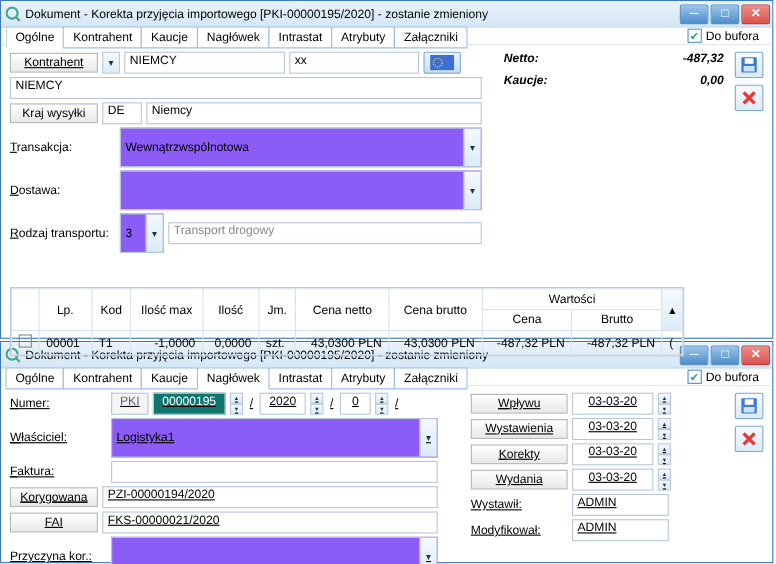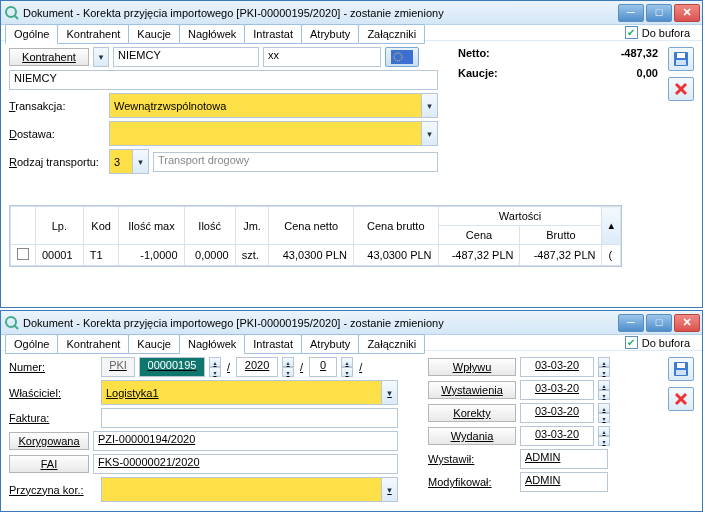--- a/index.html
+++ b/index.html
@@ -26,21 +26,21 @@
   .sqbtn { width:26px; height:24px; border:1px solid #7ba6d0; border-radius:2px; background:linear-gradient(#f4f9fe,#dcebf8); display:flex; align-items:center; justify-content:center; }
   .formarea { margin-right:36px; }
   .row { display:flex; align-items:center; margin-bottom:3px; gap:4px;}
   .lblbtn { border:1px solid #b5b5b5; background:linear-gradient(#fefefe,#e8e8e8); padding:2px 6px; min-width:80px; text-align:center; }
   .lbl { min-width:96px; }
   .lbl u { text-decoration: underline; }
   .input { border:1px solid #b7c7d8; height:20px; padding:1px 4px; background:#fff; color:#000; }
   .input.gray { color:#888; }
   .input.flat { background:#f5f5f5; color:#666; }
   .input.sel { background:#0f766e; color:#fff; }
-  .dd { border:1px solid #b7c7d8; height:25px; background:#fde047; display:flex; align-items:center; }
+  .dd { border:1px solid #b7c7d8; height:36px; background:#8b5cf6; display:flex; align-items:center; }
   .dd .ddval { flex:1; padding:0 4px; }
   .ddbtn { width:16px; height:100%; border-left:1px solid #b7c7d8; background:linear-gradient(#f4f9fe,#dcebf8); display:flex; align-items:center; justify-content:center; font-size:9px; color:#234;}
   .spn { width:12px; display:flex; flex-direction:column; }
   .spn div { height:10px; border:1px solid #b7c7d8; background:linear-gradient(#f4f9fe,#dcebf8); font-size:6px; display:flex; align-items:center; justify-content:center; color:#234;}
   .flagbtn { width:34px; height:20px; border:1px solid #7ba6d0; background:linear-gradient(#eaf3fb,#c9dff3); display:flex; align-items:center; justify-content:center; border-radius:2px;}
   .totrow { display:flex; justify-content:space-between; margin-bottom:8px; }
   .totlbl { font-weight:bold; }
   .totval { font-weight:bold; text-align:right; }
   .grid { border:1px solid #b7c7d8; margin-top:28px; margin-right:36px; }
   .grid table { width:100%; border-collapse:collapse; }
@@ -129,20 +129,25 @@
               <svg width="22" height="14">
                   <rect x="0" y="0" width="22" height="14" fill="#3c6fd1"></rect>
                   <circle cx="7" cy="7" r="4" fill="none" stroke="#ffd84a" stroke-width="1" stroke-dasharray="1 1"></circle>
                 </svg>
             </div>
           </div>
           <div class="row">
             <div class="input" style="flex:1;">NIEMCY</div>
           </div>
           <div class="row">
+            <div class="lblbtn">Kraj wysyłki</div>
+            <div class="input" style="width:36px;">DE</div>
+            <div class="input" style="flex:1;">Niemcy</div>
+          </div>
+          <div class="row">
             <div class="lbl"><span><u>T</u>ransakcja:</span></div>
             <div class="dd" style="flex:1;">
               <div class="ddval">Wewnątrzwspólnotowa</div>
                 <div class="ddbtn">▾</div>
             </div>
           </div>
           <div class="row">
             <div class="lbl"><u>D</u>ostawa:</div>
             <div class="dd" style="flex:1;">
               <div class="ddval"></div>
@@ -151,21 +156,21 @@
           </div>
           <div class="row">
             <div class="lbl"><u>R</u>odzaj transportu:</div>
             <div class="dd" style="width:40px;">
               <div class="ddval">3</div>
                 <div class="ddbtn">▾</div>
             </div>
             <div class="input gray" style="flex:1;">Transport drogowy</div>
           </div>
         </div>
-        <div style="width:200px;">
+        <div style="width:200px;font-style:italic;">
           <div class="totrow">
             <span class="totlbl">Netto:</span>
             <span class="totval">-487,32</span>
           </div>
           <div class="totrow">
             <span class="totlbl">Kaucje:</span>
             <span class="totval">0,00</span>
           </div>
         </div>
       </div>

